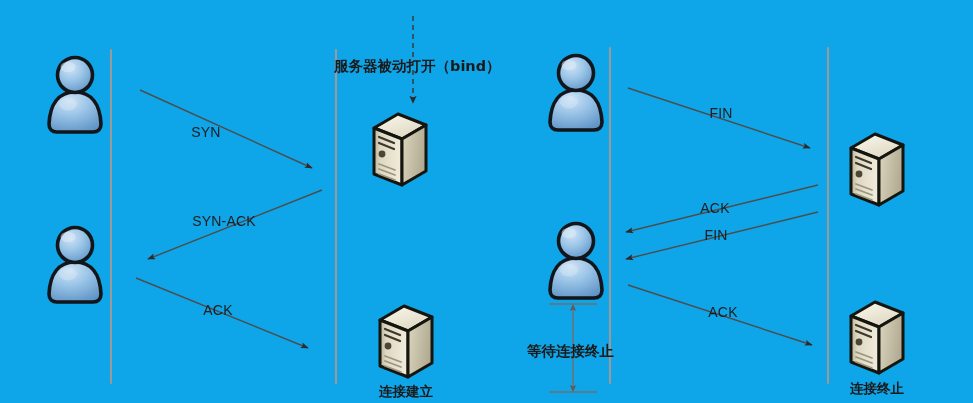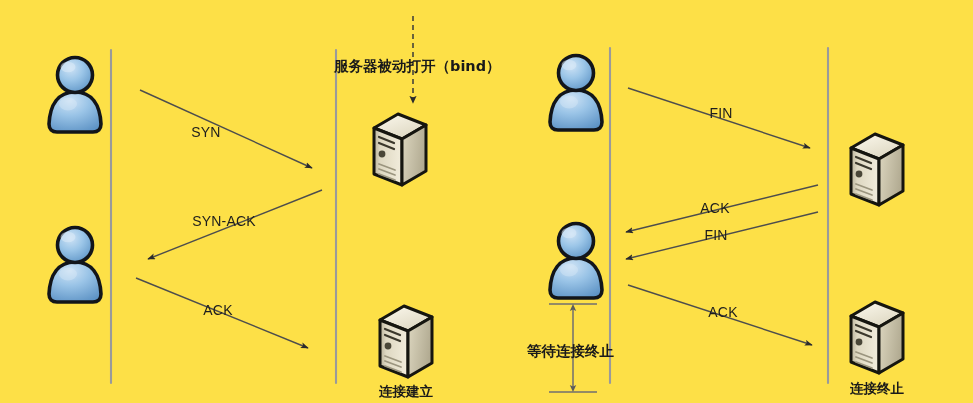--- a/index.html
+++ b/index.html
@@ -7,21 +7,21 @@
     padding: 0;
     background: #ffffff;
   }
   body {
     font-family: "Liberation Sans", "DejaVu Sans", sans-serif;
   }
   #stage {
     position: relative;
     width: 973px;
     height: 403px;
-    background: #fde047;
+    background: #0ea5e9;
     overflow: hidden;
   }
   #diagram-svg {
     position: absolute;
     left: 0;
     top: 0;
     width: 973px;
     height: 403px;
   }
   .msg-label {

